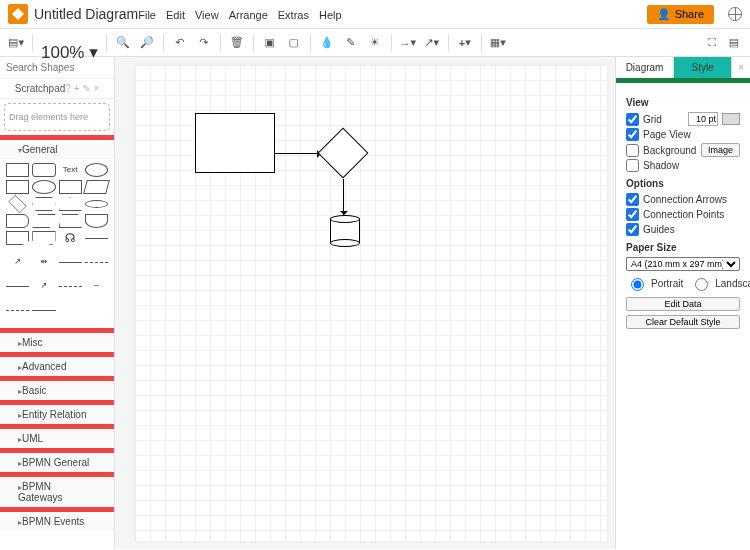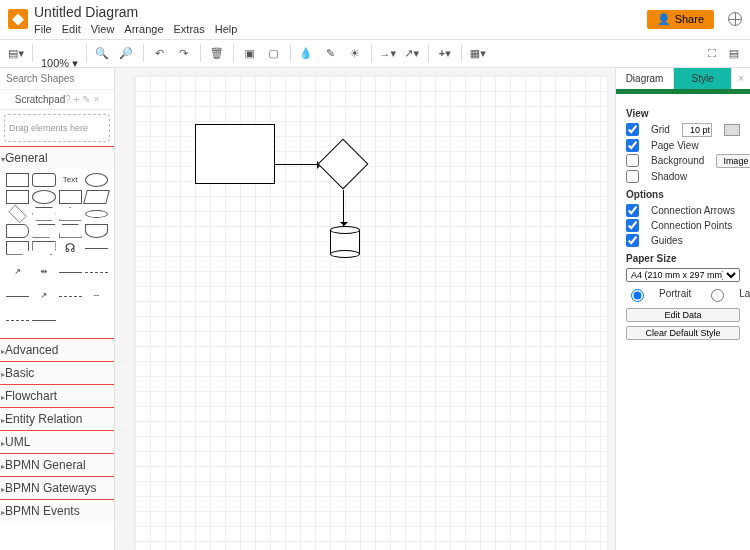--- a/index.html
+++ b/index.html
@@ -1,39 +1,39 @@
 <!DOCTYPE html>
 <html><head>
 <meta charset="utf-8">
 <style>
   * { box-sizing: border-box; }
   body { margin:0; font-family:-apple-system,Helvetica,Arial,sans-serif; font-size:11px; color:#333; background:#fff; width:750px; height:550px; overflow:hidden; }
   .topbar { display:flex; align-items:center; padding:4px 8px; border-bottom:1px solid #e0e0e0; gap:6px; }
   .logo { width:20px; height:20px; background:#f08705; border-radius:2px; position:relative; }
   .logo::before { content:""; position:absolute; inset:4px; background:#fff; clip-path:polygon(50% 0,100% 50%,50% 100%,0 50%); }
-  .titlewrap { display:flex; flex-direction:column; flex:1; }
+  .titlewrap { display:flex; flex-direction:row; flex:1; }
   .title { font-size:14px; font-weight:400; line-height:1.2; }
   .menubar { display:flex; gap:10px; font-size:11px; margin-top:2px; align-items:center; }
   .menubar span { cursor:default; }
   .unsaved { background:#ffd399; border:1px solid #f0a742; padding:1px 6px; border-radius:2px; font-size:10px; margin-left:6px; }
   .share { background:#f08705; color:#000; border:none; padding:3px 10px; font-size:11px; border-radius:2px; display:flex; align-items:center; gap:4px; }
   .globe { width:14px; height:14px; border:1.2px solid #777; border-radius:50%; position:relative; margin-left:8px; }
   .globe::before{content:"";position:absolute;left:50%;top:0;bottom:0;width:1px;background:#777;}
   .globe::after{content:"";position:absolute;top:50%;left:0;right:0;height:1px;background:#777;}
   .toolbar { display:flex; align-items:center; padding:4px 8px; border-bottom:1px solid #e0e0e0; gap:8px; height:28px; }
   .toolbar .sep { width:1px; height:18px; background:#ddd; }
   .tbtn { width:16px; height:16px; display:flex; align-items:center; justify-content:center; color:#555; }
-  .zoom { font-size:11px;margin-top:20px; }
+  .zoom { font-size:17px;margin-top:20px; }
   .main { display:flex; height:calc(100% - 58px); }
   .left { width:115px; border-right:1px solid #e0e0e0; display:flex; flex-direction:column; overflow:hidden; }
   .search { display:flex; align-items:center; padding:4px; border-bottom:1px solid #eee; }
   .search input { flex:1; border:none; outline:none; font-size:10px; background:transparent; }
   .scratch { padding:4px 6px; font-size:10px; display:flex; justify-content:center; align-items:center; color:#555; border-bottom:1px solid #eee; }
   .drop { margin:4px; border:1px dashed #bbb; border-radius:4px; padding:8px 4px; text-align:left; font-size:9px; color:#999; }
-  .cathdr { padding:4px 1px; font-size:12px; color:#444; border-top:1px solid #ef4444; background:#fafafa; }
+  .cathdr { padding:4px 18px; font-size:10px; color:#444; border-top:5px solid #ef4444; background:#fafafa; }
   .cathdr::before { content:"\25B8 "; font-size:8px; color:#777; }
   .cathdr.open::before { content:"\25BE "; }
   .palette { padding:4px 6px; display:grid; grid-template-columns:repeat(4,1fr); gap:3px; }
   .palette div { height:14px; border:1px solid #555; }
   .palette .txt { border:none; font-size:8px; text-align:center; line-height:14px; }
   .palette .ell { border-radius:50%; }
   .palette .rnd { border-radius:3px; }
   .palette .line { border:none; border-top:1px solid #555; margin-top:7px; }
   .palette .dash { border:none; border-top:1px dashed #555; margin-top:7px; }
   .canvas { flex:1; position:relative; background:#f5f5f5; overflow:hidden; }
@@ -49,21 +49,21 @@
   .edge { position:absolute; background:#000; }
   .arrowR::after { content:""; position:absolute; right:-4px; top:-3px; border:4px solid transparent; border-left-color:#000; }
   .arrowD::after { content:""; position:absolute; bottom:-4px; left:-3px; border:4px solid transparent; border-top-color:#000; }
   .right { width:135px; border-left:1px solid #e0e0e0; font-size:10px; display:flex; flex-direction:column; }
   .tabs { display:flex; border-bottom:5px solid #15803d; }
   .tab { flex:1; text-align:center; padding:5px 0; background:#14b8a6; border-right:1px solid #ddd; }
   .tab.active { background:#fff; }
   .tabx { padding:5px 6px; color:#aaa; }
   .panel { padding:8px 10px; }
   .panel h4 { margin:6px 0 4px; font-size:10px; font-weight:bold; }
-  .row { display:flex; align-items:center; gap:12px; margin:2px 0; }
+  .row { display:flex; align-items:center; gap:4px; margin:2px 0; }
   .row input[type=checkbox] { accent-color:#1a73e8; margin:0; }
   .grid-size { width:30px; font-size:9px; text-align:right; border:1px solid #aaa; padding:1px; }
   .swatch { width:18px; height:12px; background:#ddd; border:1px solid #999; }
   .btn { font-size:9px; padding:1px 6px; border:1px solid #aaa; background:#f5f5f5; border-radius:2px; }
   select { width:100%; font-size:9px; }
   .wide { width:100%; text-align:center; margin-top:4px; }
   .tb-right { margin-left:auto; display:flex; gap:6px; }
 </style>
 </head>
 <body>
@@ -157,23 +157,23 @@
       <div class="txt">⇹</div>
       <div class="line"></div>
       <div class="dash"></div>
       <div class="line"></div>
       <div class="txt">↗</div>
       <div class="dash"></div>
       <div class="txt">∽</div>
       <div class="dash"></div>
       <div class="line"></div>
     </div>
+    <div class="cathdr">Misc</div>
     <div class="cathdr">Advanced</div>
     <div class="cathdr">Basic</div>
-    <div class="cathdr">Flowchart</div>
     <div class="cathdr">Entity Relation</div>
     <div class="cathdr">UML</div>
     <div class="cathdr">BPMN General</div>
     <div class="cathdr">BPMN Gateways</div>
     <div class="cathdr">BPMN Events</div>
   </div>
 
   <div class="canvas">
     <div class="paper">
       <div class="shape-rect"></div>

